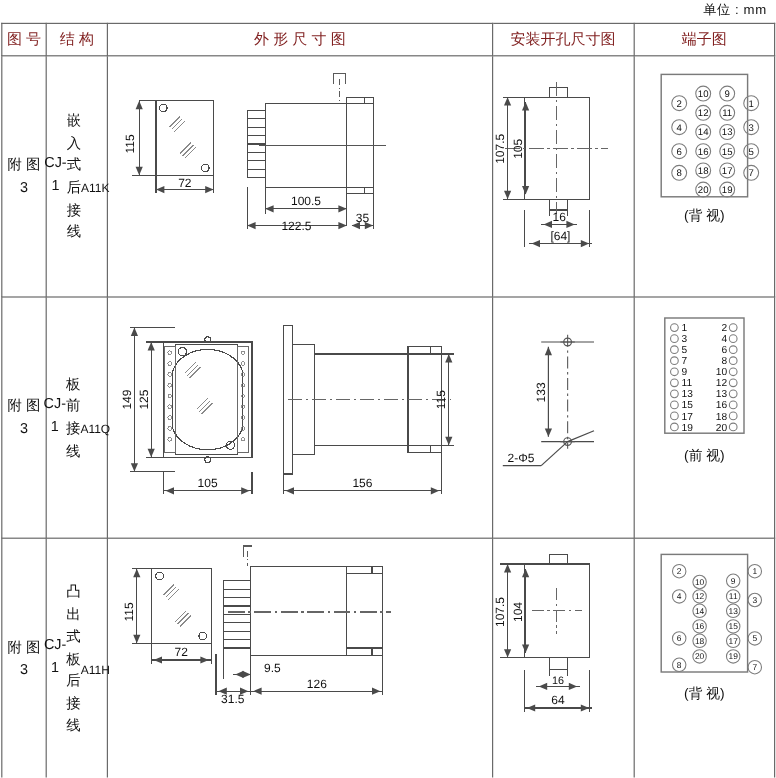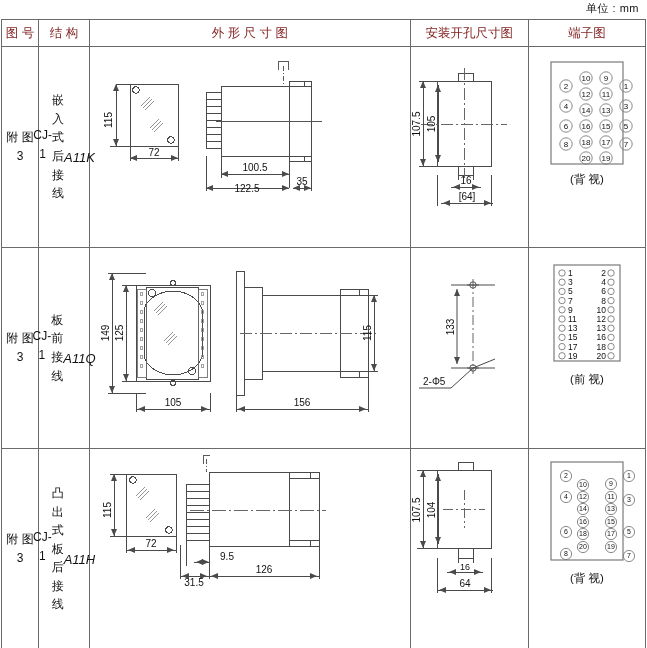--- a/index.html
+++ b/index.html
@@ -67,21 +67,21 @@
   }
   .vstack {
     display: flex;
     flex-direction: row;
     align-items: center;
     justify-content: center;
     height: 100%;
   }
   .vstack span { display: block; }
   .model { font-size: 12px; margin-bottom: 4px; letter-spacing: 0px;}
-  .code  { font-size: 13px; margin-top: 22px; font-style: italic; }
+  .code  { font-size: 10px; margin-top: 22px; }
 
   .drawcell { position: relative; }
   svg { display: block; }
 </style>
 </head>
 <body>
 
 <div class="page">
 
   <div class="unit-label">单位 : mm</div>

